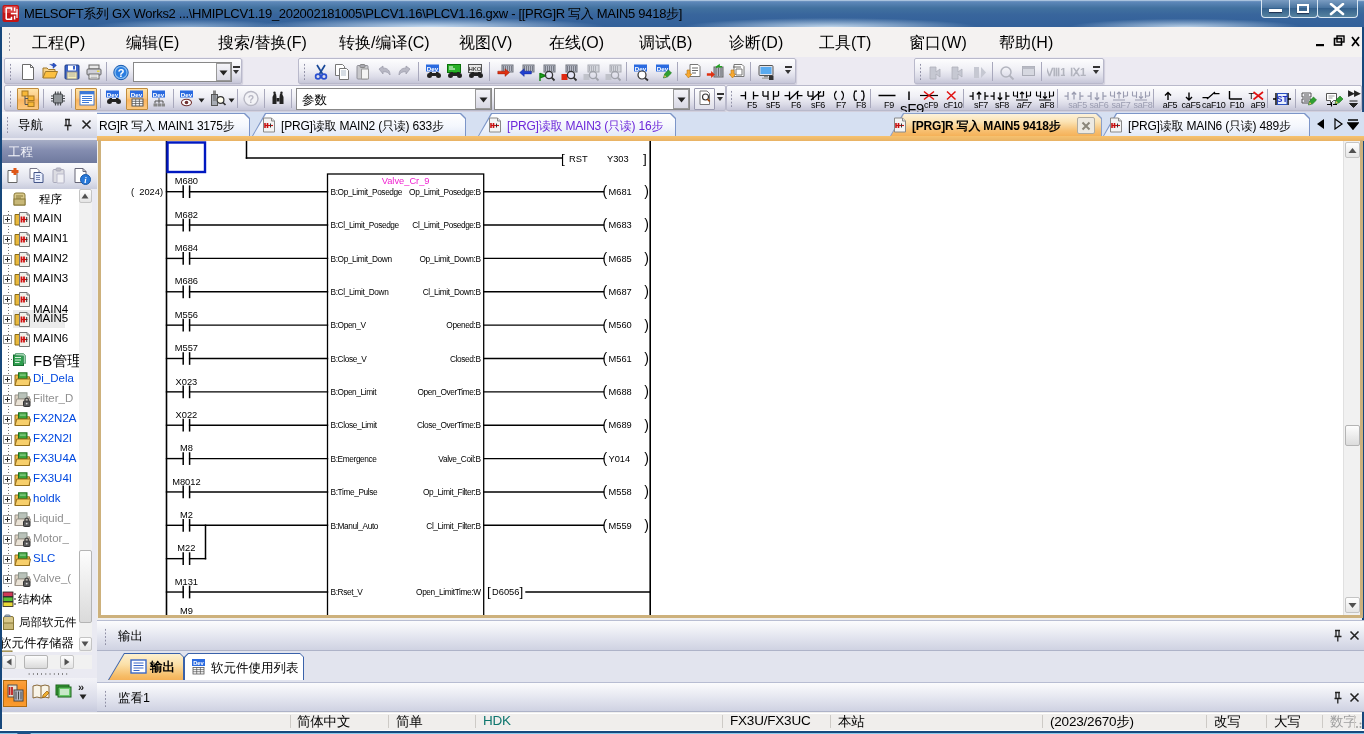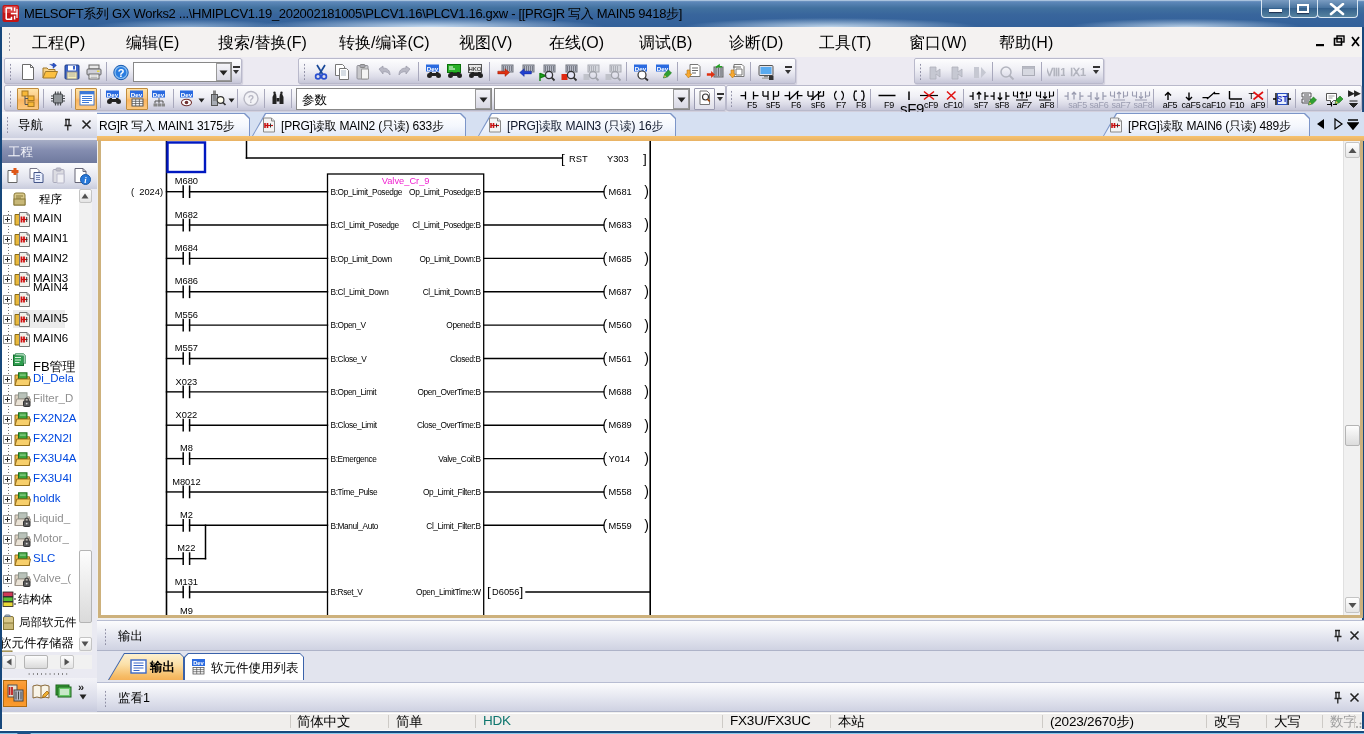--- a/index.html
+++ b/index.html
@@ -518,21 +518,38 @@
       <div class="abs" style="left:381px;top:1px;width:198px;height:23px;z-index:1;">
         <div class="abs" style="left:0;top:0;width:100%;height:100%;background:#7c95c8;clip-path:polygon(13px 0, calc(100% - 5px) 0, 100% 5px, 100% 100%, 0 100%);"></div>
         <div class="abs" style="left:1px;top:1px;width:calc(100% - 2px);height:22px;background:linear-gradient(180deg,#ffffff 0%,#f4f7fd 55%,#e2e9f7 100%);clip-path:polygon(13px 0, calc(100% - 5px) 0, 100% 5px, 100% 100%, 0 100%);"></div>
         <svg style="position:absolute;left:10;top:4px;" width="14" height="16" viewBox="0 0 14 16">
           <path d="M1.5 1 h8 l3 3 v11 h-11 z" fill="#f4f4f4" stroke="#888"></path>
           <path d="M9.5 1 v3 h3" fill="#ddd" stroke="#888"></path>
           <path d="M3 6 v5 M5.5 6 v5" stroke="#c81010" stroke-width="1.6"></path>
           <path d="M3 8.5 h8" stroke="#c81010" stroke-width="1.1"></path>
           <path d="M8.5 6.5 v4" stroke="#333" stroke-width="1"></path>
         </svg>
-        <div class="t" style="left:29px;top:4.5px;font-size:12px;letter-spacing:-0.2px;font-weight:normal;color:#0f172a;">[PRG]读取 MAIN3 (只读) 16步</div>
+        <div class="t" style="left:29px;top:4.5px;font-size:12px;letter-spacing:-0.2px;font-weight:normal;color:#6d28d9;">[PRG]读取 MAIN3 (只读) 16步</div>
+      </div>
+      <div class="abs" style="left:793px;top:1px;width:212px;height:23px;z-index:3;">
+        <div class="abs" style="left:0;top:0;width:100%;height:100%;background:#8ca0c8;clip-path:polygon(13px 0, calc(100% - 5px) 0, 100% 5px, 100% 100%, 0 100%);"></div>
+        <div class="abs" style="left:1px;top:1px;width:calc(100% - 2px);height:22px;background:linear-gradient(180deg,#fdf2da 0%,#fbe3b4 35%,#f7c072 75%,#f5b158 100%);clip-path:polygon(13px 0, calc(100% - 5px) 0, 100% 5px, 100% 100%, 0 100%);"></div>
+        <svg style="position:absolute;left:3;top:4px;" width="14" height="16" viewBox="0 0 14 16">
+          <path d="M1.5 1 h8 l3 3 v11 h-11 z" fill="#f4f4f4" stroke="#888"></path>
+          <path d="M9.5 1 v3 h3" fill="#ddd" stroke="#888"></path>
+          <path d="M3 6 v5 M5.5 6 v5" stroke="#c81010" stroke-width="1.6"></path>
+          <path d="M3 8.5 h8" stroke="#c81010" stroke-width="1.1"></path>
+          <path d="M8.5 6.5 v4" stroke="#333" stroke-width="1"></path>
+        </svg>
+        <div class="t" style="left:22px;top:4.5px;font-size:12px;letter-spacing:-0.2px;font-weight:bold;color:#000;">[PRG]R 写入 MAIN5 9418步</div>
+        <div class="abs" style="left:187px;top:3.5px;width:18px;height:17px;background:#ece9e2;border:1px solid #b0aca0;border-radius:2px;">
+          <svg style="display:block;margin:3px auto 0;" width="10" height="10">
+            <path d="M1.5 1.5 L8.5 8.5 M8.5 1.5 L1.5 8.5" stroke="#8a867a" stroke-width="2"></path>
+          </svg>
+        </div>
       </div>
       <div class="abs" style="left:1006px;top:1px;width:207px;height:23px;z-index:1;">
         <div class="abs" style="left:0;top:0;width:100%;height:100%;background:#7c95c8;clip-path:polygon(13px 0, calc(100% - 5px) 0, 100% 5px, 100% 100%, 0 100%);"></div>
         <div class="abs" style="left:1px;top:1px;width:calc(100% - 2px);height:22px;background:linear-gradient(180deg,#ffffff 0%,#f4f7fd 55%,#e2e9f7 100%);clip-path:polygon(13px 0, calc(100% - 5px) 0, 100% 5px, 100% 100%, 0 100%);"></div>
         <svg style="position:absolute;left:6;top:4px;" width="14" height="16" viewBox="0 0 14 16">
           <path d="M1.5 1 h8 l3 3 v11 h-11 z" fill="#f4f4f4" stroke="#888"></path>
           <path d="M9.5 1 v3 h3" fill="#ddd" stroke="#888"></path>
           <path d="M3 6 v5 M5.5 6 v5" stroke="#c81010" stroke-width="1.6"></path>
           <path d="M3 8.5 h8" stroke="#c81010" stroke-width="1.1"></path>
           <path d="M8.5 6.5 v4" stroke="#333" stroke-width="1"></path>
@@ -838,21 +855,21 @@
         <div class="abs" style="left:2.5px;top:109.5px;width:5px;height:1px;background:#333;"></div>
         <div class="abs" style="left:4.5px;top:107.5px;width:1px;height:5px;background:#333;"></div>
         <svg class="abs" style="left:12px;top:102px;" width="18" height="17" viewBox="0 0 18 17">
           <path d="M1 14 V3.5 h4 l1 1.5 h3 V14 z" fill="#e8b93e" stroke="#8a6a14"></path>
           <path d="M5.5 1.5 h7.5 l2.5 2.5 v11.5 h-10 z" fill="#f2f1ea" stroke="#777"></path>
           <path d="M13 1.5 v2.5 h2.5" fill="#ddd" stroke="#777"></path>
           <path d="M7.5 5.5 v6 M10 5.5 v6" stroke="#d01010" stroke-width="1.8"></path>
           <path d="M7.5 8.5 h6" stroke="#d01010" stroke-width="1.1"></path>
           <path d="M12.7 6 v5" stroke="#333" stroke-width="1"></path>
         </svg>
-        <div class="t" style="left:31px;top:92px;font-size:11.5px;color:#000;">MAIN4</div>
+        <div class="t" style="left:31px;top:114px;font-size:11.5px;color:#000;">MAIN4</div>
         <div class="abs" style="left:0.5px;top:125.5px;width:9px;height:9px;background:#fff;border:1px solid #999;"></div>
         <div class="abs" style="left:2.5px;top:129.5px;width:5px;height:1px;background:#333;"></div>
         <div class="abs" style="left:4.5px;top:127.5px;width:1px;height:5px;background:#333;"></div>
         <svg class="abs" style="left:12px;top:122px;" width="18" height="17" viewBox="0 0 18 17">
           <path d="M1 14 V3.5 h4 l1 1.5 h3 V14 z" fill="#e8b93e" stroke="#8a6a14"></path>
           <path d="M5.5 1.5 h7.5 l2.5 2.5 v11.5 h-10 z" fill="#f2f1ea" stroke="#777"></path>
           <path d="M13 1.5 v2.5 h2.5" fill="#ddd" stroke="#777"></path>
           <path d="M7.5 5.5 v6 M10 5.5 v6" stroke="#d01010" stroke-width="1.8"></path>
           <path d="M7.5 8.5 h6" stroke="#d01010" stroke-width="1.1"></path>
           <path d="M12.7 6 v5" stroke="#333" stroke-width="1"></path>
@@ -868,21 +885,21 @@
           <path d="M7.5 5.5 v6 M10 5.5 v6" stroke="#d01010" stroke-width="1.8"></path>
           <path d="M7.5 8.5 h6" stroke="#d01010" stroke-width="1.1"></path>
           <path d="M12.7 6 v5" stroke="#333" stroke-width="1"></path>
         </svg>
         <div class="t" style="left:31px;top:142.5px;font-size:11.5px;color:#000;">MAIN6</div>
         <svg class="abs" style="left:10px;top:162px;" width="16" height="17" viewBox="0 0 16 17">
           <rect x="1.5" y="4" width="10" height="10.5" fill="#2f9e4f" stroke="#176e2e"></rect>
           <path d="M3.5 2.5 h8 l2 2 v8 l-2-0.5 v-7 l-8-0.5 z" fill="#9fd4ae" stroke="#3f8e5e" stroke-width="0.7"></path>
           <path d="M3 6.5 h6 M3 9 h6 M3 11.5 h4.5" stroke="#d8f0dc" stroke-width="1"></path>
         </svg>
-        <div class="t" style="left:31px;top:162.5px;font-size:13px;color:#000;margin-top:6px;">FB管理</div>
+        <div class="t" style="left:31px;top:162.5px;font-size:15px;color:#000;">FB管理</div>
         <div class="abs" style="left:0.5px;top:185.5px;width:9px;height:9px;background:#fff;border:1px solid #999;"></div>
         <div class="abs" style="left:2.5px;top:189.5px;width:5px;height:1px;background:#333;"></div>
         <div class="abs" style="left:4.5px;top:187.5px;width:1px;height:5px;background:#333;"></div>
         <svg class="abs" style="left:12px;top:183px;" width="17" height="15" viewBox="0 0 17 15">
           <path d="M1 13.5 V3 h5.5 l1.5 1.8 H15.5 V13.5 z" fill="#eab54a" stroke="#96701c"></path>
           <rect x="4.5" y="0.8" width="8.5" height="6" fill="#3ba33b" stroke="#1c6e1c"></rect>
           <path d="M5.8 2.2 h6 M5.8 3.6 h6" stroke="#8fd08f" stroke-width="0.8"></path>
           <path d="M1 13.5 L2.8 7 H16.5 L15 13.5 z" fill="#f7cf6b" stroke="#96701c"></path>
         </svg>
         <div class="t" style="left:31px;top:182.5px;font-size:11.5px;color:#0048e0;">Di_Dela</div>

